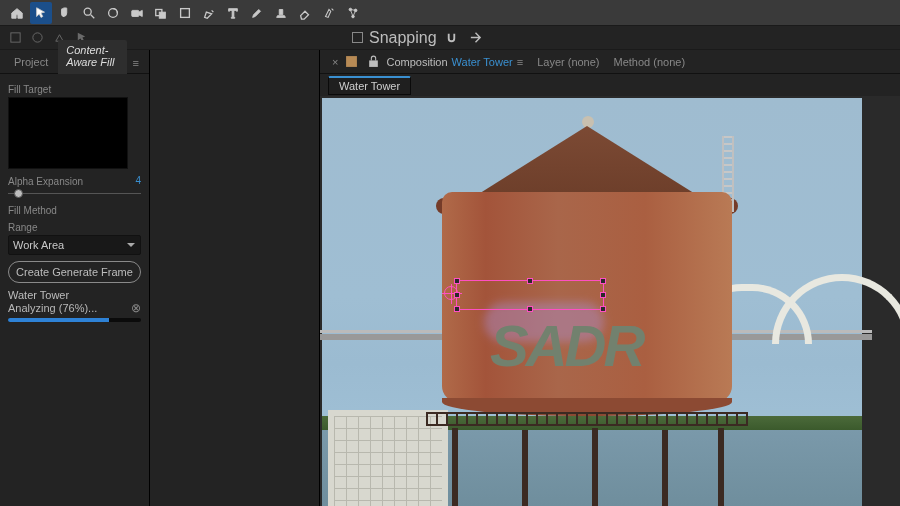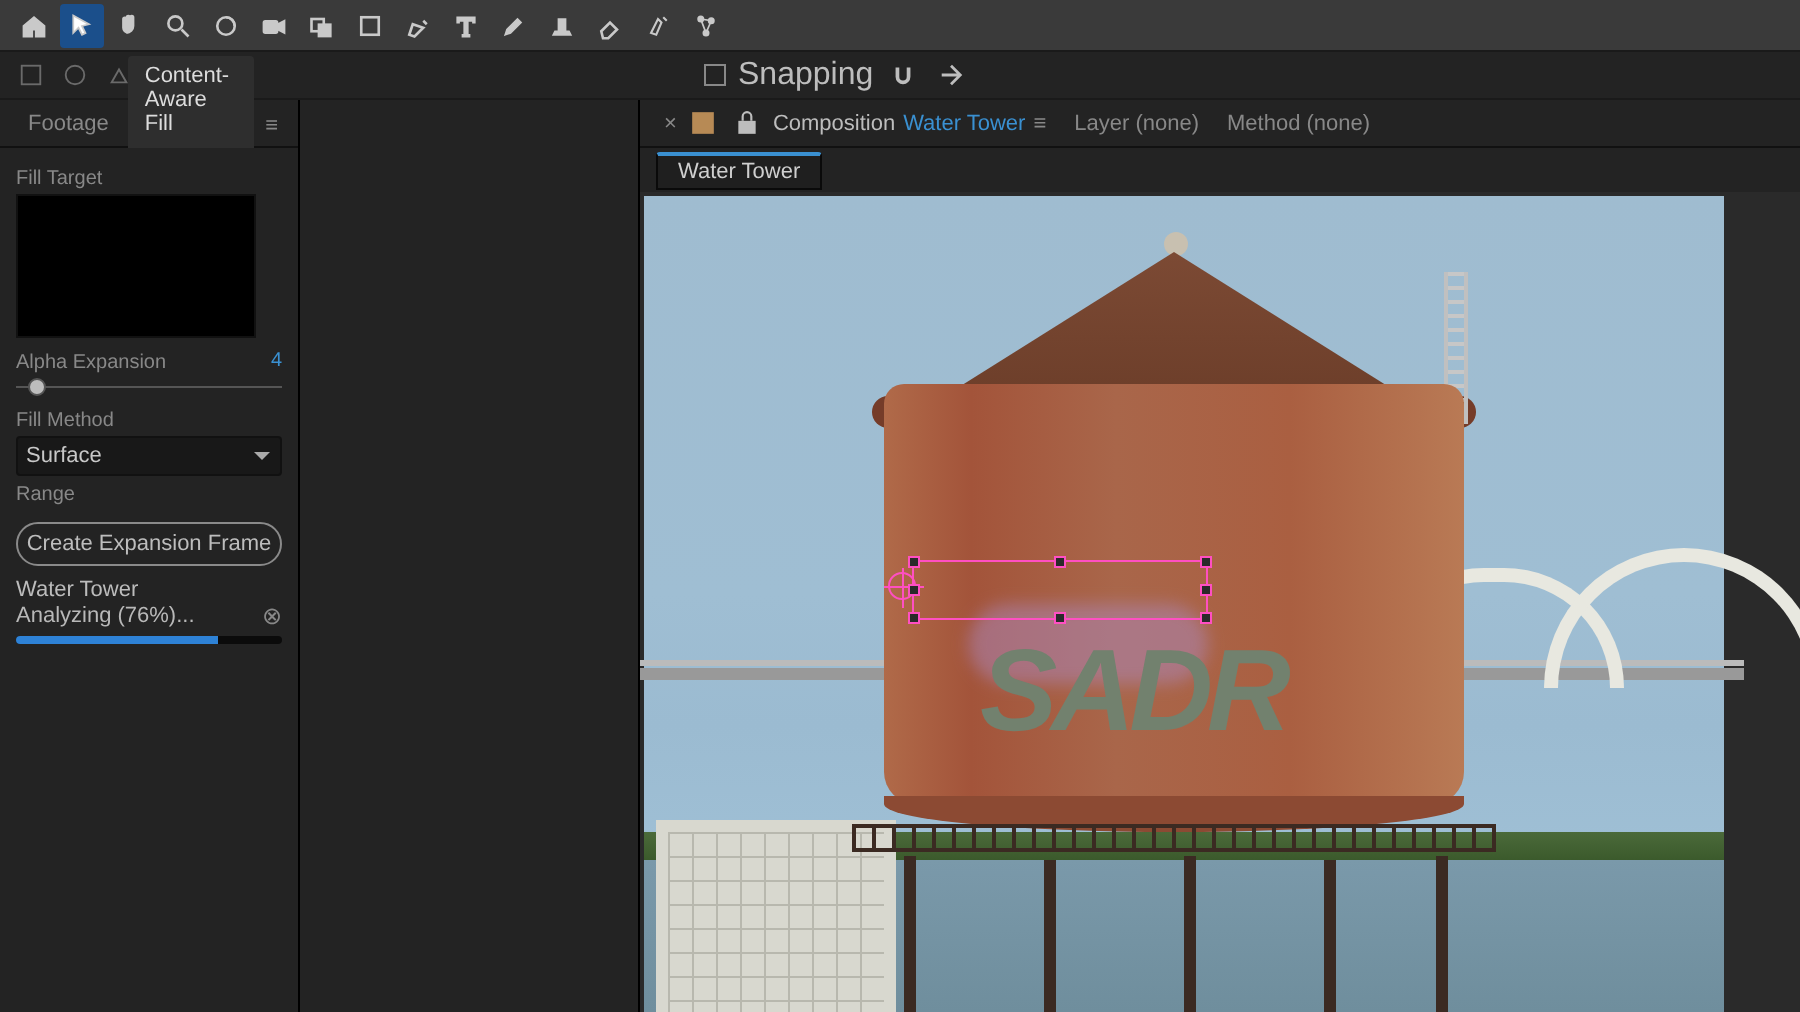--- a/index.html
+++ b/index.html
@@ -17,21 +17,21 @@
   .grey-icon { width: 18px; height: 18px; display:flex; align-items:center; justify-content:center; color:#6a6a6a; }
   .grey-icon svg{ width:13px; height:13px; fill:#6a6a6a; }
   .grey-icon.light svg{ fill: #bdbdbd; }
   .snapcb { width:11px; height:11px; border:1px solid #888; display:inline-block; margin-right:4px; }
   .snaplabel { color:#bdbdbd; font-size:16px; display:flex; align-items:center; gap:2px;}
 
   .main { flex:1; display:flex; min-height:0;}
   .left { width: 150px; background:#232323; border-right:1px solid #000; display:flex; flex-direction:column; padding: 0 8px 8px; }
   .panel-tabs { display:flex; height:24px; align-items:flex-end; border-bottom:1px solid #111; margin:0 -8px 6px; padding:0 6px; gap:2px;}
   .tab { padding:4px 8px 5px; font-size:11px; color:#888; border-radius:2px 2px 0 0; cursor:pointer;}
-  .tab.sel { color:#ddd; background:#2e2e2e; border-bottom:1px solid #2e2e2e; margin-bottom:-1px;}
+  .tab.sel { color:#ddd; background:#2e2e2e; border-bottom:1px solid #2e2e2e; margin-bottom:-1px;font-style:italic;}
   .tab-menu { margin-left:auto; color:#888; padding:4px;}
 
   .label { font-size:10px; color:#888; margin:4px 0 2px; }
   .preview-box { width:120px; height:72px; background:#000; border:1px solid #111; margin-bottom:6px; }
   .sliderval { color:#3a90d1; font-size:10px; float:right; }
   .slider { position:relative; height:14px; }
   .slider:before{ content:""; position:absolute; top:6px; left:0; right:0; height:1px; background:#555;}
   .slider .knob{ position:absolute; top:2px; left:6px; width:9px; height:9px; border-radius:50%; background:#bdbdbd; border:1px solid #555;}
   select.dd { width:100%; background:#181818; color:#c8c8c8; border:1px solid #111; font-size:11px; padding:3px 4px; border-radius:2px; appearance:none; }
   .dd-wrap{ position:relative; }
@@ -229,42 +229,42 @@
           <path d="M2 7h10M7 2l5 5-5 5" fill="none" stroke="#bdbdbd" stroke-width="1.5"></path>
         </svg>
       </span>
     <div class="bar2-right"></div>
   </div>
 
   <div class="main">
 
     <div class="left">
       <div class="panel-tabs">
-        <div class="tab">Footage</div>
+        <div class="tab">Project</div>
         <div class="tab sel">Content-Aware Fill</div>
         <div class="tab-menu">≡</div>
       </div>
 
       <div class="label">Fill Target</div>
       <div class="preview-box"></div>
 
       <div>
         <span class="label" style="display:inline">Alpha Expansion</span>
         <span class="sliderval">4</span>
       </div>
       <div class="slider">
           <div class="knob"></div>
         </div>
 
       <div class="label">Fill Method</div>
-      <div class="dd-wrap"><select class="dd"><option>Surface</option></select></div>
 
       <div class="label">Range</div>
-
-      <button class="btn-outline">Create Expansion Frame</button>
+      <div class="dd-wrap"><select class="dd"><option>Work Area</option></select></div>
+
+      <button class="btn-outline">Create Generate Frame</button>
 
       <div class="status">
         <div style="color:#bcbcbc">Water Tower</div>
         <div class="line">
           <span>Analyzing (76%)...</span>
           <span class="x">⊗</span>
         </div>
         <div class="progress">
             <div class="fill" style="width: 76%;"></div>
           </div>

